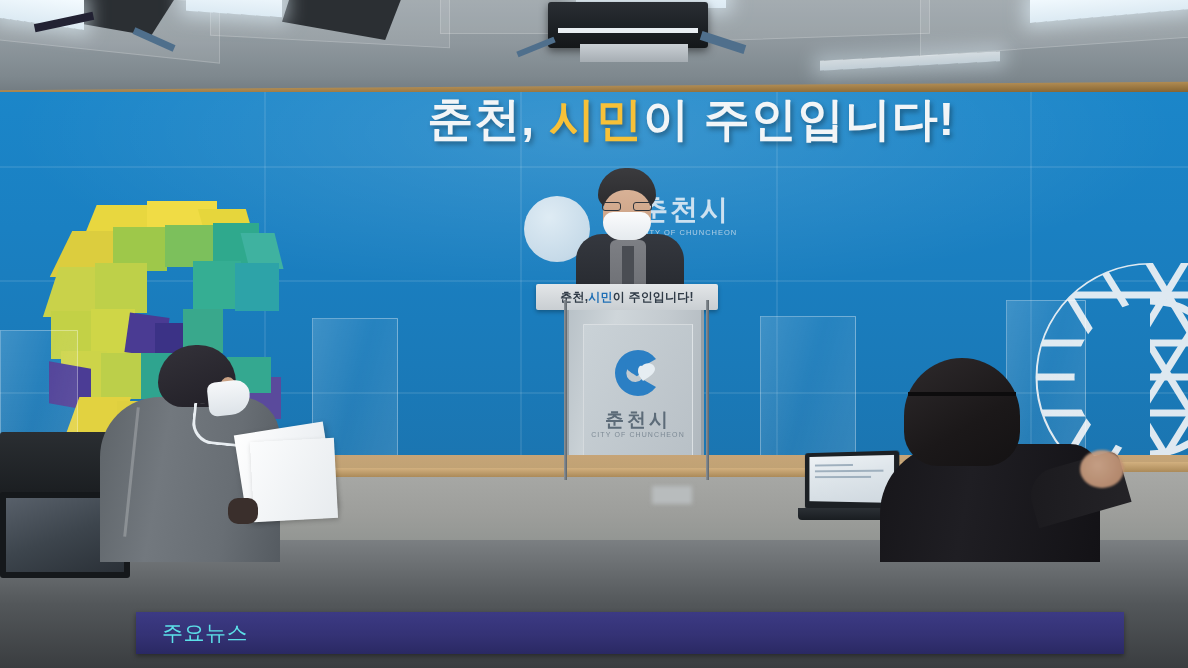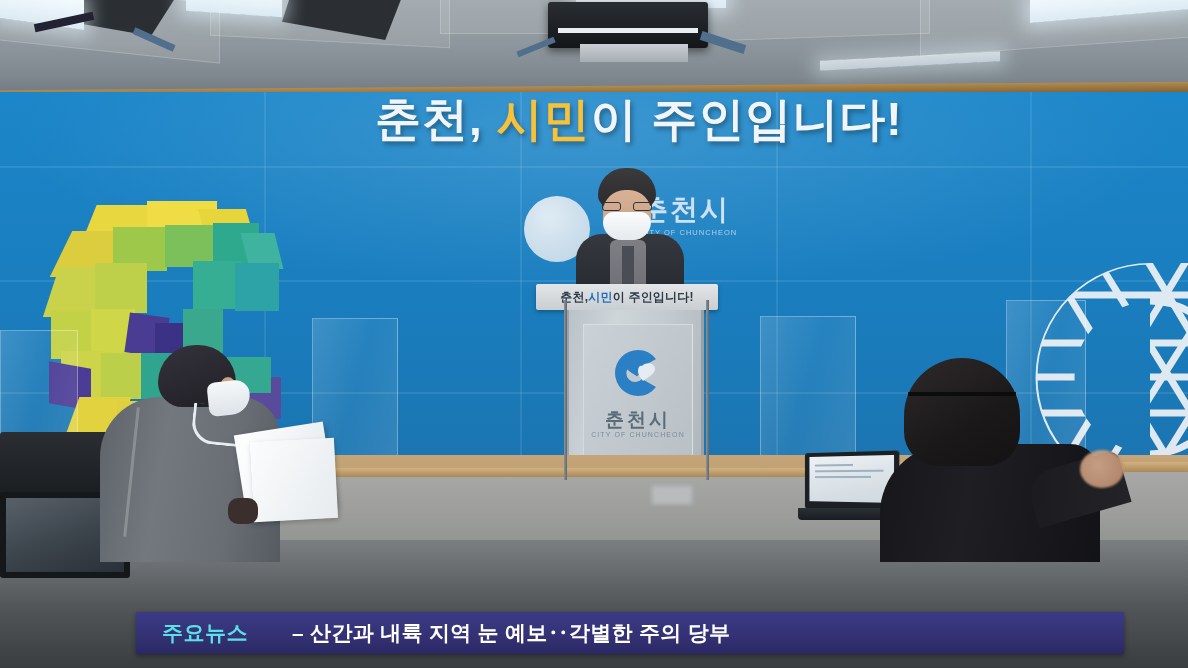--- a/index.html
+++ b/index.html
@@ -85,21 +85,21 @@
     background: rgba(255,255,255,0.09);
   }
   .wall-seam.v { width: 2px; }
   .wall-seam.h { height: 2px; }
 
   
   .wall-text {
     position: absolute;
     left: 375px; top: 96px;
     width: 580px;
-    text-align: left;
+    text-align: right;
     font-size: 46px;
     font-weight: bold;
     letter-spacing: 1px;
     line-height: 1;
     color: #f2f5f7;
     text-shadow: 2px 3px 5px rgba(0,0,0,0.35);
     white-space: nowrap;
   }
   .wall-text .hl { color: #f7c138; }
 
@@ -477,21 +477,21 @@
     left: 136px; top: 612px;
     width: 988px; height: 42px;
     background: linear-gradient(180deg, #3c3a84 0%, #343275 55%, #2a2963 100%);
     z-index: 28;
     display: flex;
     align-items: center;
     box-shadow: 0 2px 5px rgba(0,0,0,0.4);
   }
   .ticker-label {
     font-size: 21px;
-    font-weight: bold;
+    font-weight: normal;
     color: #5ce0e8;
     margin-left: 26px;
     letter-spacing: 0.5px;
     white-space: nowrap;
   }
   .ticker-text {
     font-size: 21px;
     font-weight: bold;
     color: #ffffff;
     margin-left: 44px;
@@ -691,16 +691,15 @@
     <div class="pr-arm"></div>
     <div class="pr-hand"></div>
     <div class="pr-hair"></div>
     <div class="pr-band"></div>
   </div>
 
 
 
   <div class="ticker-bar">
     <div class="ticker-label">주요뉴스</div>
-    <div class="ticker-text">– 산간과 내륙 지역 눈 예보‥각별한 주의 당부</div>
   </div>
 
 </div>
 
 </body></html>

